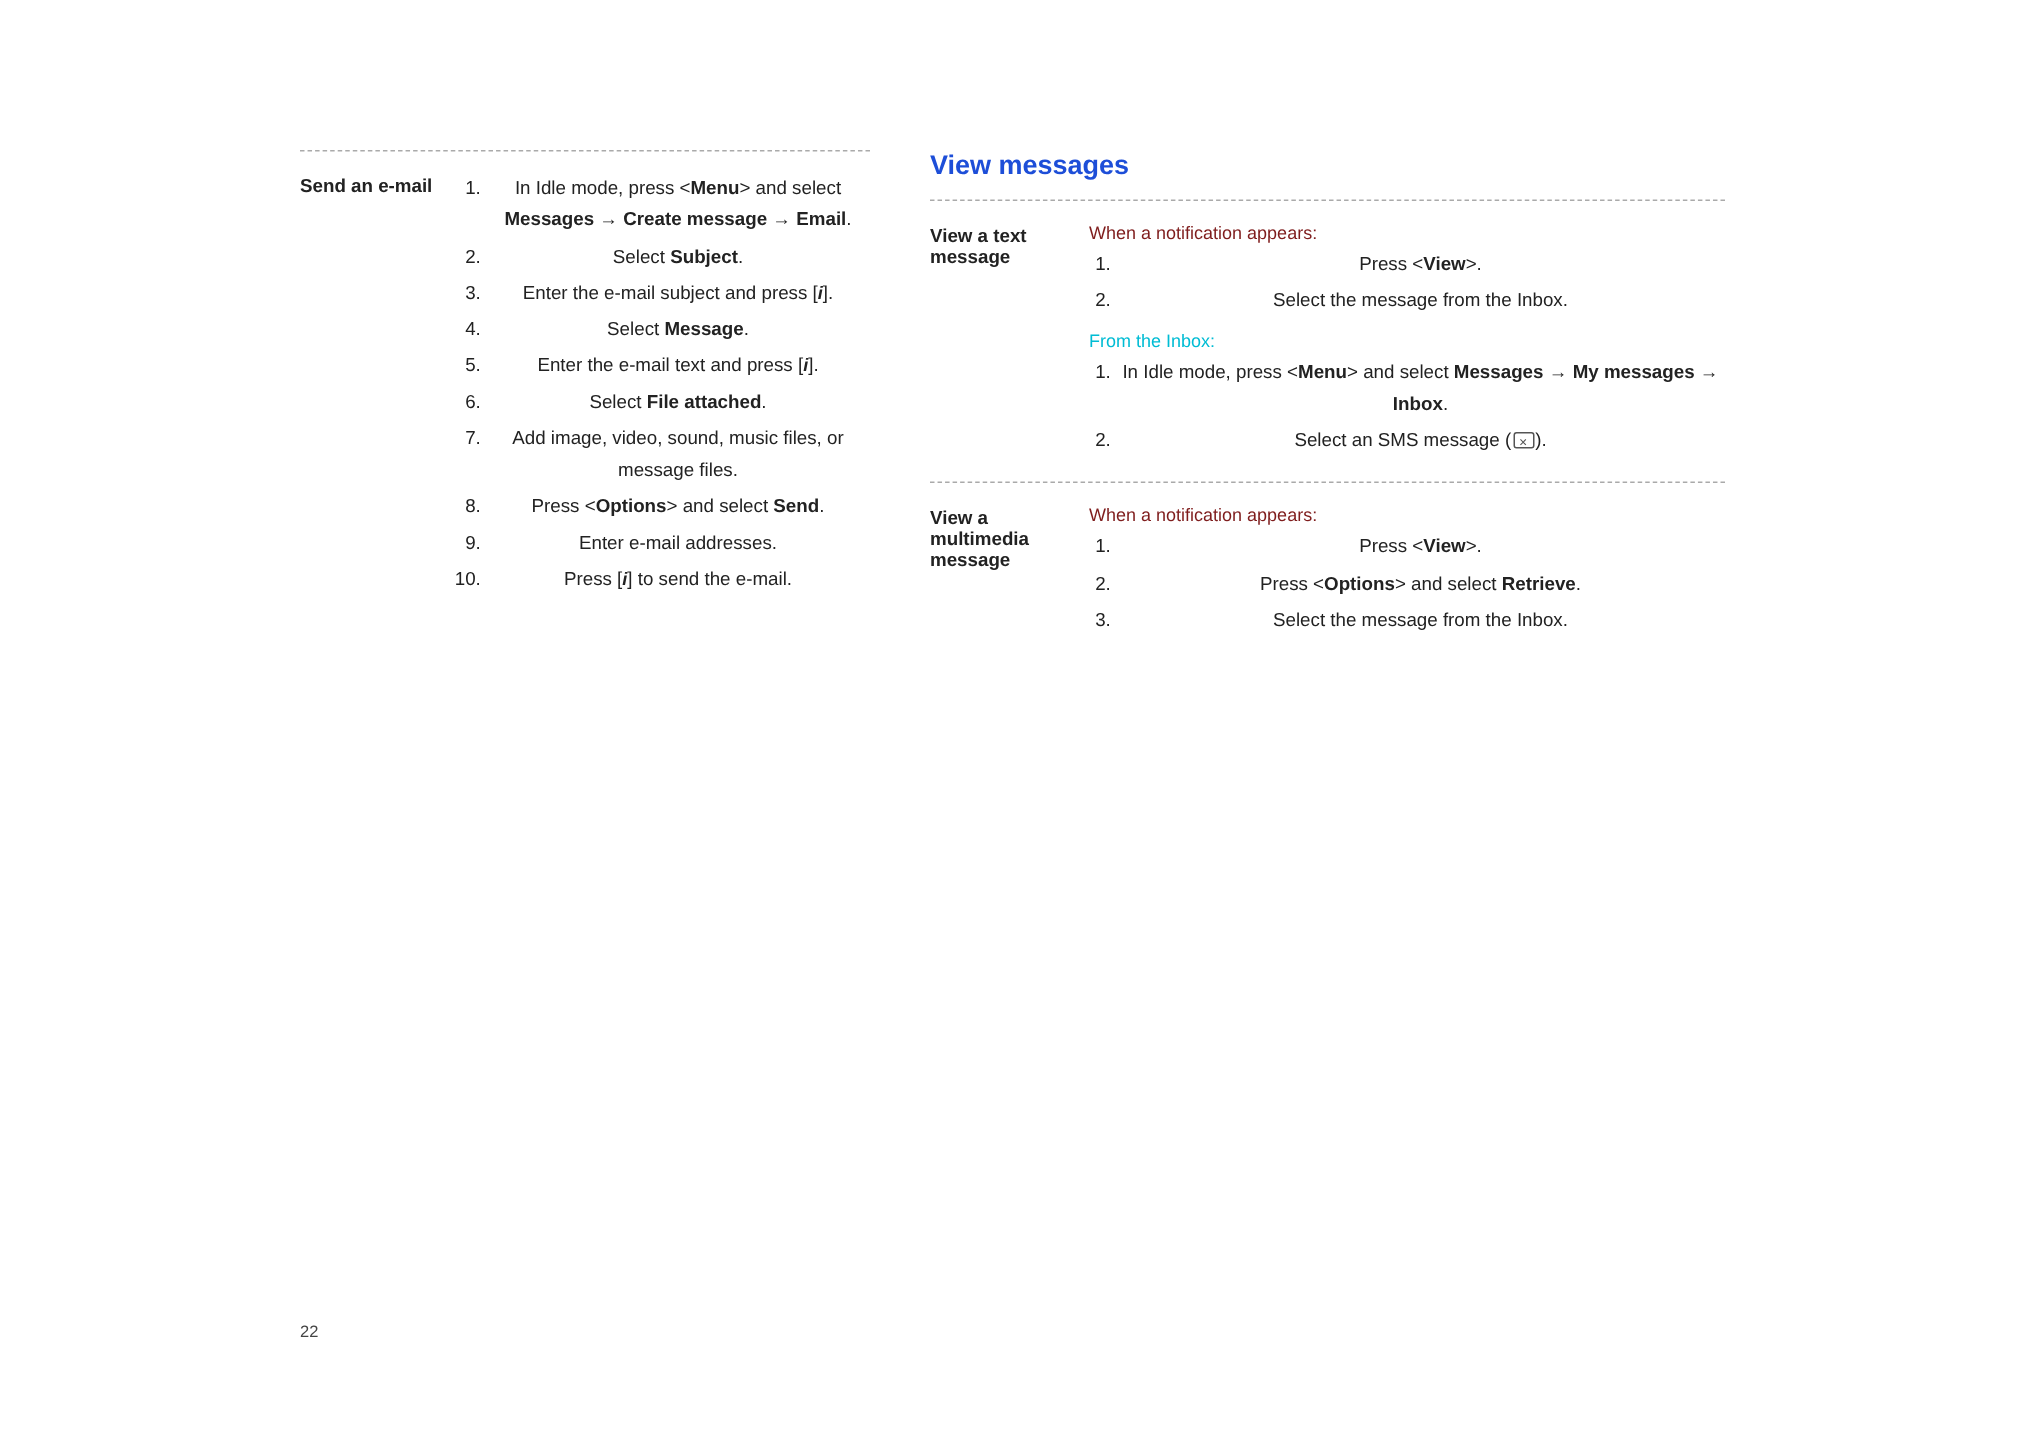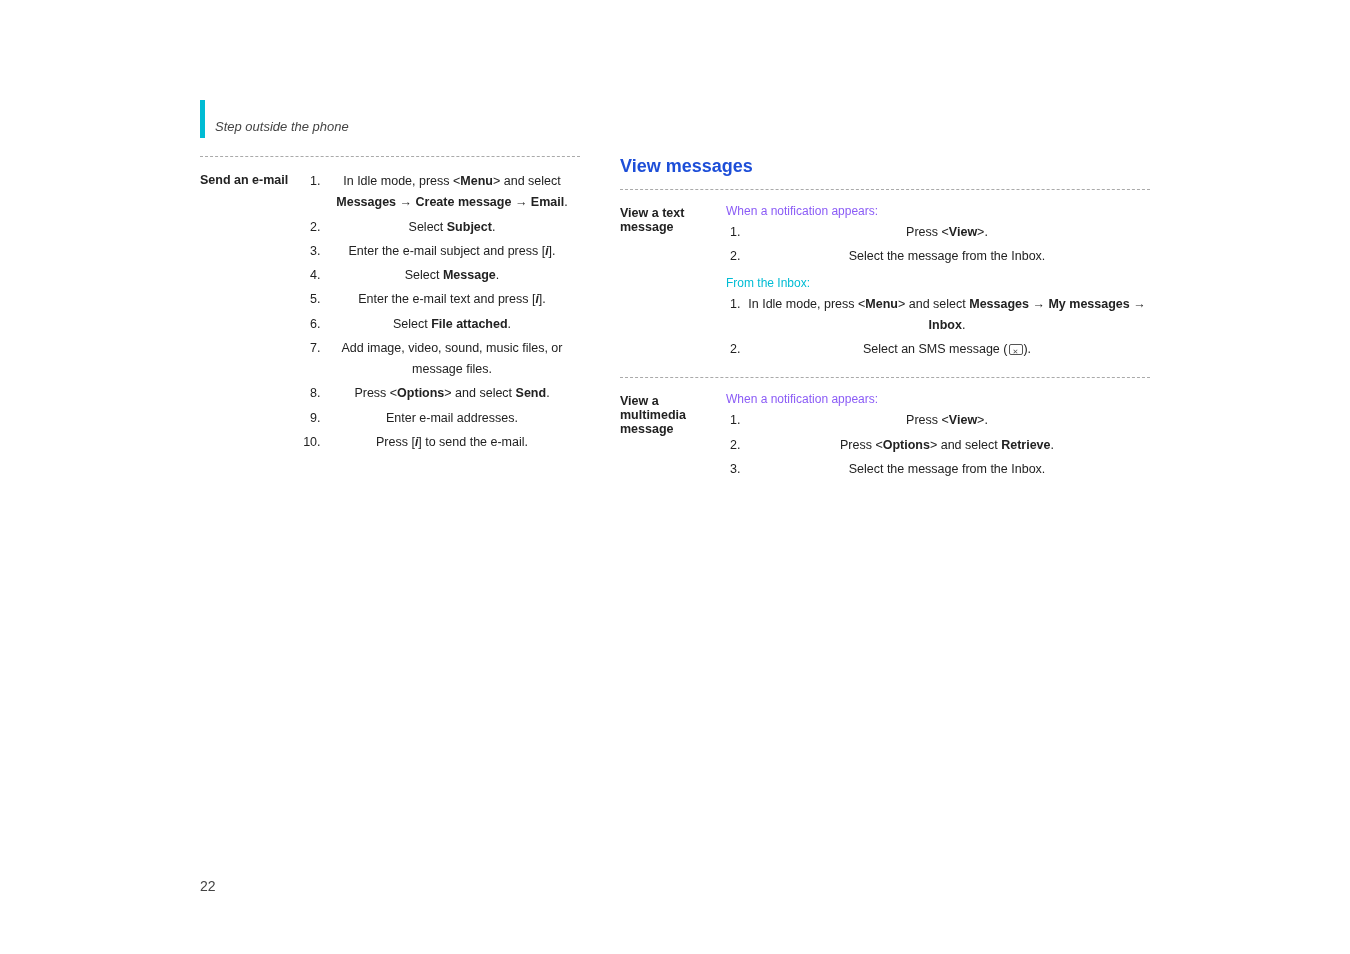--- a/index.html
+++ b/index.html
@@ -118,21 +118,21 @@
       font-size: 12px;
       color: #00bcd4;
       font-weight: normal;
       margin-top: 8px;
       margin-bottom: 4px;
     }
 
     
     .notif-label {
       font-size: 12px;
-      color: #8b5cf6;
+      color: #7f1d1d;
       margin-bottom: 4px;
     }
 
     
     .sms-icon {
       display: inline-block;
       border: 1.5px solid #555;
       width: 14px;
       height: 11px;
       border-radius: 2px;
@@ -148,40 +148,36 @@
       left: 2px;
       font-size: 7px;
       color: #555;
     }
 
     
     .page-number {
       position: absolute;
       bottom: 60px;
       left: 200px;
-      font-size: 14px;
+      font-size: 11px;
       color: #444;
     }
 
     .key-icon {
       font-weight: bold;
       font-style: italic;
       font-size: 12px;
     }
   </style>
 </head>
 <body>
 
 <div class="page-container">
   <div class="content-area">
 
-    <div class="section-header-bar">
-      <div class="blue-bar"></div>
-      <span class="section-subtitle">Step outside the phone</span>
-    </div>
 
     <div class="two-col">
 
       <div class="left-col">
         <hr class="dashed-line">
 
         <div class="subsection">
           <div class="subsection-label">
             <span>Send an e-mail</span>
           </div>

